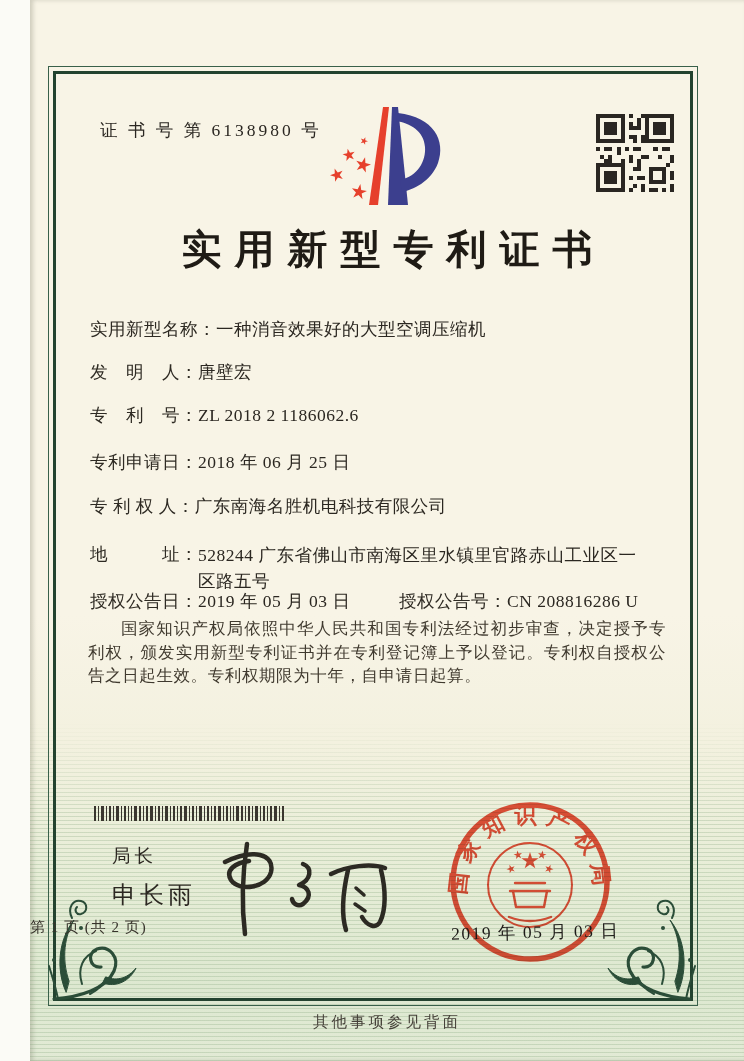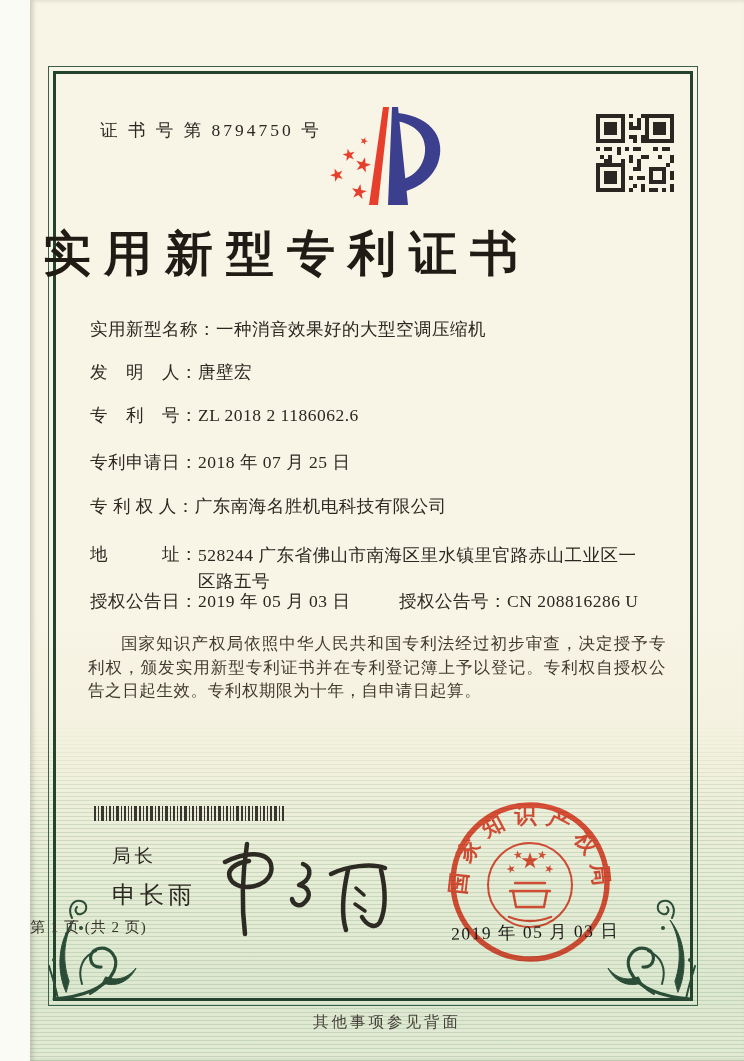--- a/index.html
+++ b/index.html
@@ -19,29 +19,29 @@
     background:repeating-linear-gradient(0deg,rgba(128,162,120,.28) 0 1px,rgba(0,0,0,0) 1px 4px);
     -webkit-mask-image:linear-gradient(180deg,transparent 0,#000 28%);
     mask-image:linear-gradient(180deg,transparent 0,#000 28%);
   }
   .frame-outer{position:absolute;left:18px;top:66px;width:648px;height:938px;border:1px solid #39604a;}
   .frame-inner{position:absolute;left:23px;top:71px;width:634px;height:924px;border:3px solid #23432f;}
   .certno{position:absolute;left:70px;top:118px;font-size:17.5px;letter-spacing:3px;color:#2b2722;}
   .logo{position:absolute;left:272px;top:101px;}
   .qr{position:absolute;left:566px;top:114px;}
   .title{
-    position:absolute;left:0;right:0;top:222px;margin:0;text-align:left;
-    font-size:48px;font-weight:700;letter-spacing:13px;color:#1f1b15;padding-left:13px;
+    position:absolute;left:0;right:0;top:222px;margin:0;text-align:center;
+    font-size:40px;font-weight:700;letter-spacing:13px;color:#1f1b15;padding-left:13px;
   }
   .frow{position:absolute;left:60px;font-size:17.5px;letter-spacing:.5px;white-space:nowrap;}
   .frow .lab{color:#2e2a23;}
   .frow .val{color:#2b2721;}
   .addr-val{display:inline-block;vertical-align:top;white-space:normal;width:448px;line-height:26px;}
   .grant-no{position:absolute;left:309px;top:0;}
-  .paras{position:absolute;left:58px;top:632px;width:578px;font-size:16.5px;line-height:23.6px;color:#403a2f;letter-spacing:.6px;}
+  .paras{position:absolute;left:58px;top:617px;width:578px;font-size:16.5px;line-height:23.6px;color:#403a2f;letter-spacing:.6px;}
   .paras p{margin:0;text-indent:2em;text-align:justify;}
   .barcode{position:absolute;left:64px;top:806px;}
   .sig-title{position:absolute;left:82px;top:843px;font-size:18.5px;letter-spacing:4px;color:#2c2822;}
   .sig-name{position:absolute;left:82px;top:879px;font-size:24px;letter-spacing:4px;color:#2c2822;}
   .sig-script{position:absolute;left:155px;top:830px;}
   .seal{position:absolute;left:417px;top:799px;mix-blend-mode:multiply;opacity:.95;}
   .seal-date{position:absolute;left:421px;top:920px;font-size:17.5px;letter-spacing:1.5px;color:#1d1b18;transform:rotate(-1.2deg);}
   .page-info{position:absolute;left:0;right:0;top:918px;font-size:15px;letter-spacing:1px;color:#37332b;}
   .back-note{position:absolute;left:0;right:0;top:1012px;text-align:center;font-size:15.5px;letter-spacing:3px;color:#46423a;border-radius:9px;}
   .orn{position:absolute;}
@@ -77,21 +77,21 @@
       <path d="M36,112 C31,96 37,84 50,79" stroke-width="2"></path>
       <path d="M60,105 C72,110 83,105 90,96 C84,109 70,116 57,111 Z" fill="#2b4d38" stroke-width="1"></path>
       <path d="M26,46 C21,36 27,27 35,29 C42,31 42,40 35,42 C30,43 28,38 31,35" stroke-width="2"></path>
       <path d="M12,127 C9,112 5,101 3,94" stroke-width="2"></path>
       <path d="M44,122 C52,118 58,112 60,106" stroke-width="2"></path>
       <circle cx="35" cy="56" r="2" fill="#2b4d38" stroke="none"></circle>
       <circle cx="8" cy="88" r="2" fill="#2b4d38" stroke="none"></circle>
     </g>
   </svg>
 
-  <div class="certno">证 书 号 第 8794750 号</div>
+  <div class="certno">证 书 号 第 6138980 号</div>
 
   <svg class="logo" width="150" height="112" viewBox="0 0 150 112">
     <defs>
       <polygon id="star" points="0,-1 0.225,-0.309 0.951,-0.309 0.363,0.118 0.588,0.809 0,0.382 -0.588,0.809 -0.363,0.118 -0.951,-0.309 -0.225,-0.309"></polygon>
     </defs>
     <g fill="#e6402c">
       <polygon points="67,104 81,6 87,6 76,104"></polygon>
       <use href="#star" transform="translate(62,40) scale(4) rotate(20)"></use>
       <use href="#star" transform="translate(47,54) scale(6.5) rotate(-12)"></use>
       <use href="#star" transform="translate(61,64) scale(8) rotate(15)"></use>
@@ -125,21 +125,21 @@
   <div class="frow" style="top:317px;text-align:center;">
     <span class="lab">实用新型名称：</span><span class="val">一种消音效果好的大型空调压缩机</span>
   </div>
   <div class="frow" style="top:360px;">
     <span class="lab">发　明　人：</span><span class="val">唐壁宏</span>
   </div>
   <div class="frow" style="top:403px;">
     <span class="lab">专　利　号：</span><span class="val">ZL 2018 2 1186062.6</span>
   </div>
   <div class="frow" style="top:450px;">
-    <span class="lab">专利申请日：</span><span class="val">2018 年 07 月 25 日</span>
+    <span class="lab">专利申请日：</span><span class="val">2018 年 06 月 25 日</span>
   </div>
   <div class="frow" style="top:494px;">
     <span class="lab">专 利 权 人：</span><span class="val">广东南海名胜机电科技有限公司</span>
   </div>
   <div class="frow" style="top:542px;">
     <span class="lab">地　　　址：</span><span class="val addr-val">528244 广东省佛山市南海区里水镇里官路赤山工业区一区路五号</span>
   </div>
   <div class="frow" style="top:589px;width:620px;">
     <span class="lab">授权公告日：</span><span class="val">2019 年 05 月 03 日</span>
     <span class="grant-no"><span class="lab">授权公告号：</span><span class="val">CN 208816286 U</span></span>

